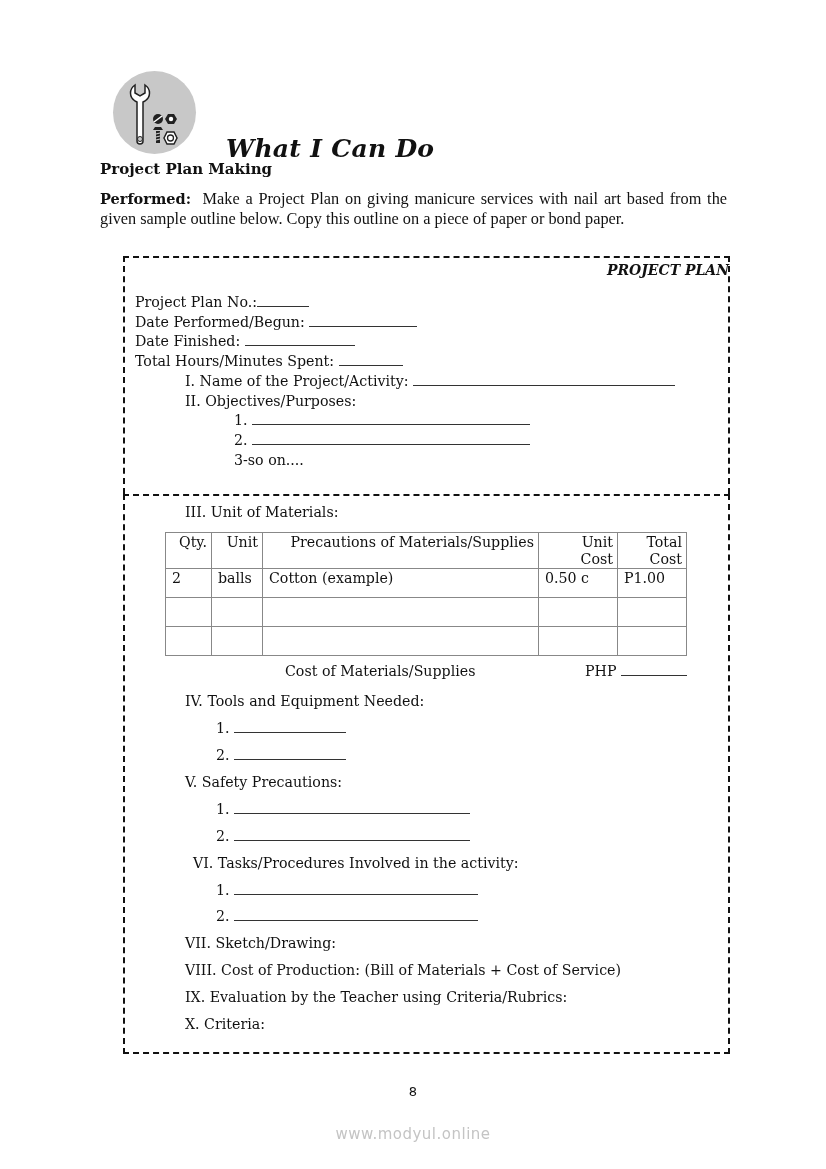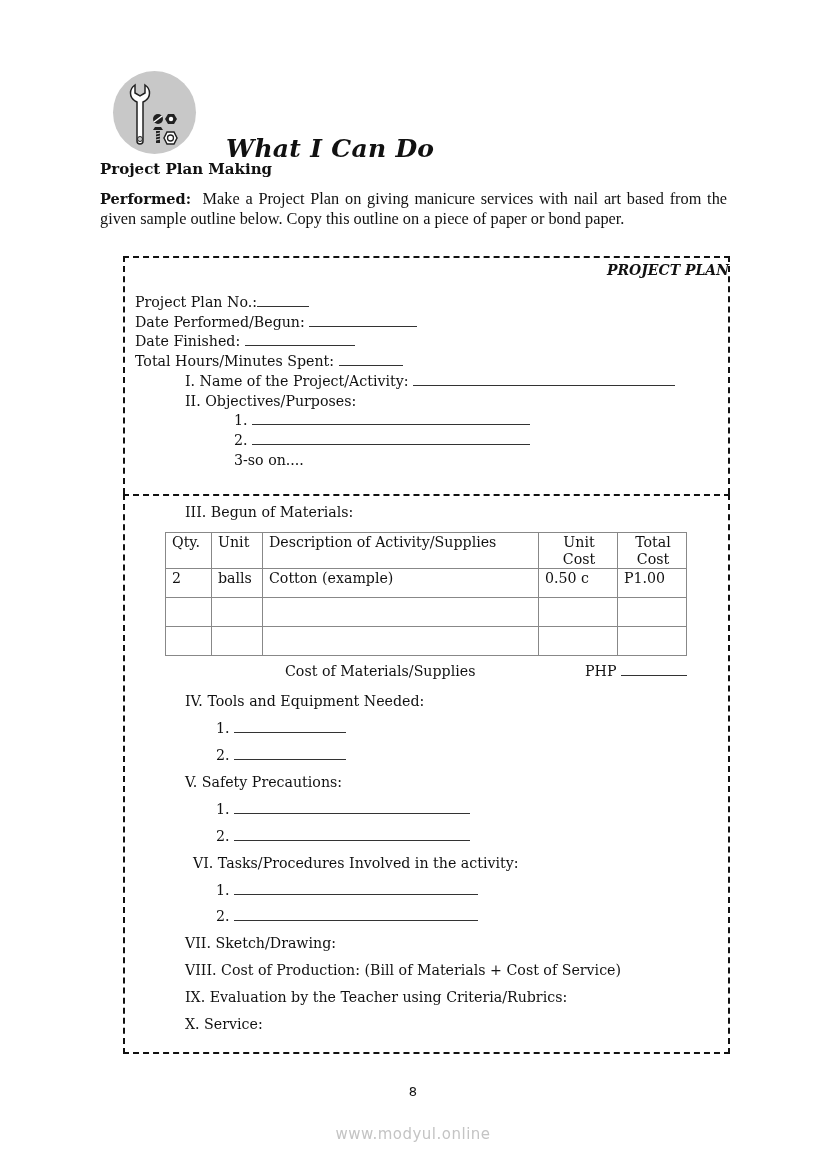--- a/index.html
+++ b/index.html
@@ -21,21 +21,21 @@
   .box1 { left: 123px; top: 256px; width: 603px; height: 236px; border-bottom: none; }
   .box2 { left: 123px; top: 494px; width: 603px; height: 556px; }
 
   .pp-title { left: 123px; top: 262px; width: 606px; text-align: right; font-weight: bold; font-style: italic; font-size: 14px; }
 
   .blank { display: inline-block; border-bottom: 1px solid #333; vertical-align: baseline; height: 12px; }
 
   
   table.bom { position: absolute; left: 165px; top: 532px; border-collapse: collapse; font-size: 14.2px; }
   table.bom td { border: 1.5px solid #888; padding: 1px 4px 0 6px; vertical-align: top; line-height: 17px; }
-  table.bom tr.hdr td { height: 34px; }
+  table.bom tr.hdr td { height: 34px; text-align: right; }
   table.bom tr.row td { height: 27px; }
   table.bom td.c { text-align: center; }
 
   .footer-num { left: 0; width: 826px; top: 1084px; text-align: center; font-family: "DejaVu Sans", sans-serif; font-size: 13px; }
   .watermark { left: 0; width: 826px; top: 1125px; text-align: center; font-family: "DejaVu Sans", sans-serif; font-size: 15px; color: #c4c4c4; letter-spacing: 0.5px; }
 </style>
 </head>
 <body>
 
 <div class="abs icon-circle">
@@ -91,28 +91,28 @@
 </div>
 <div class="abs txt" style="left:185px; top:392px;">II. Objectives/Purposes:</div>
 <div class="abs txt" style="left:234px; top:411px;">
   <span>1.</span> <span class="blank" style="width:278px"></span>
 </div>
 <div class="abs txt" style="left:234px; top:431px;">
   <span>2.</span> <span class="blank" style="width:278px"></span>
 </div>
 <div class="abs txt" style="left:234px; top:451px;">3-so on....</div>
 
-<div class="abs txt" style="left:185px; top:503px;">III. Begun of Materials:</div>
+<div class="abs txt" style="left:185px; top:503px;">III. Unit of Materials:</div>
 
 <table class="bom">
   <tbody>
       <tr class="hdr">
     <td style="width:35px">Qty.</td>
     <td style="width:40px">Unit</td>
-    <td style="width:265px">Description of Activity/Supplies</td>
+    <td style="width:265px">Precautions of Materials/Supplies</td>
     <td class="c" style="width:68px; white-space:normal;"><span style="display:inline-block;width:40px;">Unit Cost</span></td>
     <td class="c" style="width:58px; white-space:normal;"><span style="display:inline-block;width:40px;">Total Cost</span></td>
   </tr>
   <tr class="row">
     <td>2</td>
     <td>balls</td>
     <td>Cotton (example)</td>
     <td>0.50 c</td>
     <td>P1.00</td>
   </tr>
@@ -158,16 +158,16 @@
 <div class="abs txt" style="left:216px; top:881px;">
   <span>1.</span> <span class="blank" style="width:244px"></span>
 </div>
 <div class="abs txt" style="left:216px; top:907px;">
   <span>2.</span> <span class="blank" style="width:244px"></span>
 </div>
 
 <div class="abs txt" style="left:185px; top:934px;">VII. Sketch/Drawing:</div>
 <div class="abs txt" style="left:185px; top:961px;">VIII. Cost of Production: (Bill of Materials + Cost of Service)</div>
 <div class="abs txt" style="left:185px; top:988px;text-align:right;">IX. Evaluation by the Teacher using Criteria/Rubrics:</div>
-<div class="abs txt" style="left:185px; top:1015px;">X. Service:</div>
+<div class="abs txt" style="left:185px; top:1015px;">X. Criteria:</div>
 
 <div class="abs footer-num">8</div>
 <div class="abs watermark">www.modyul.online</div>
 
 </body></html>

